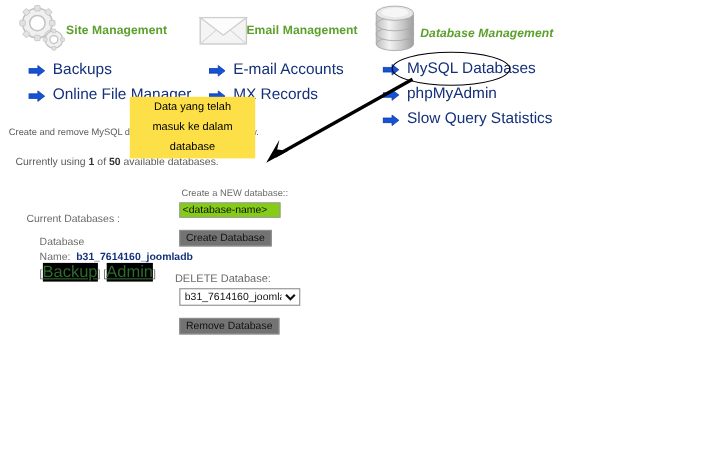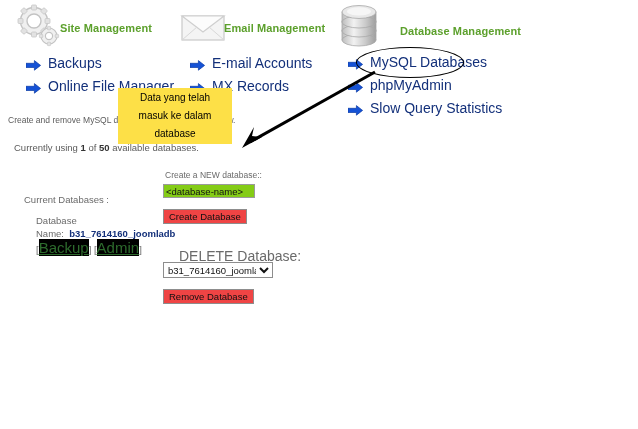--- a/index.html
+++ b/index.html
@@ -34,21 +34,21 @@
   .panel-title {
     position: absolute;
     left: 52px;
     top: 22px;
     font-size: 11px;
     font-weight: bold;
     color: #5ca02c;
     letter-spacing: 0.1px;
     white-space: nowrap;
   }
-  #col-db .panel-title { left: 68px; top: 25px; }
+  #col-db .panel-title { left: 50px; top: 25px; font-style: italic; }
 
   
   .icon-gears { position: absolute; left: 8px; top: 4px; width: 46px; height: 44px; }
   
   .icon-envelope { position: absolute; left: 8px; top: 8px; width: 46px; height: 34px; }
   
   .icon-db { position: absolute; left: 6px; top: 2px; width: 42px; height: 46px; }
 
   .link-row {
     position: relative;
@@ -97,21 +97,21 @@
   #form-area { position: absolute; left: 0; top: 166px; width: 638px; }
 
   .lbl {
     position: absolute;
     font-size: 9.5px;
     color: #6a6a6a;
     white-space: nowrap;
   }
   #lbl-current   { left: 24px;  top: 28px; }
   #lbl-createnew { left: 165px; top: 4px;  font-size: 8.5px; }
-  #lbl-delete    { left: 179px; top: 82px; font-size: 14px; }
+  #lbl-delete    { left: 159px; top: 82px; font-size: 10px; }
 
   #db-info {
     position: absolute;
     left: 36px;
     top: 48px;
     font-size: 9.5px;
     color: #6a6a6a;
     line-height: 13px;
     white-space: nowrap;
   }
@@ -141,21 +141,21 @@
     font-family: "Liberation Sans", sans-serif;
     font-size: 9.5px;
     color: #111111;
     padding: 0 2px;
     box-sizing: border-box;
   }
 
   .btn {
     position: absolute;
     border: 1px solid #8d8d8d;
-    background: #ef4444;
+    background: #737373;
     font-family: "Liberation Sans", sans-serif;
     font-size: 9.5px;
     color: #111111;
     padding: 1px 5px;
     cursor: pointer;
     white-space: nowrap;
   }
   #btn-create { left: 163px; top: 43px; }
   #btn-remove { left: 163px; top: 123px; }
 

